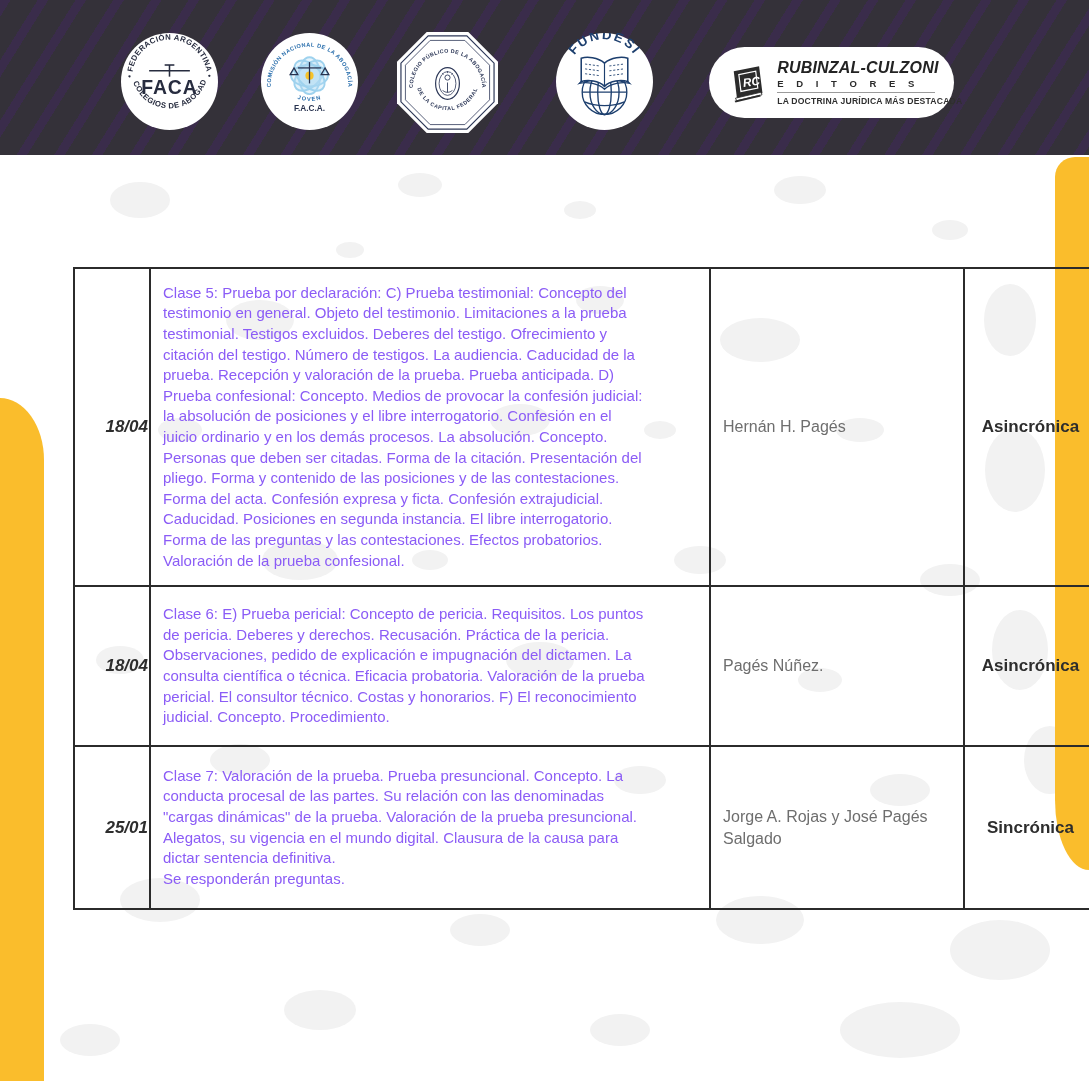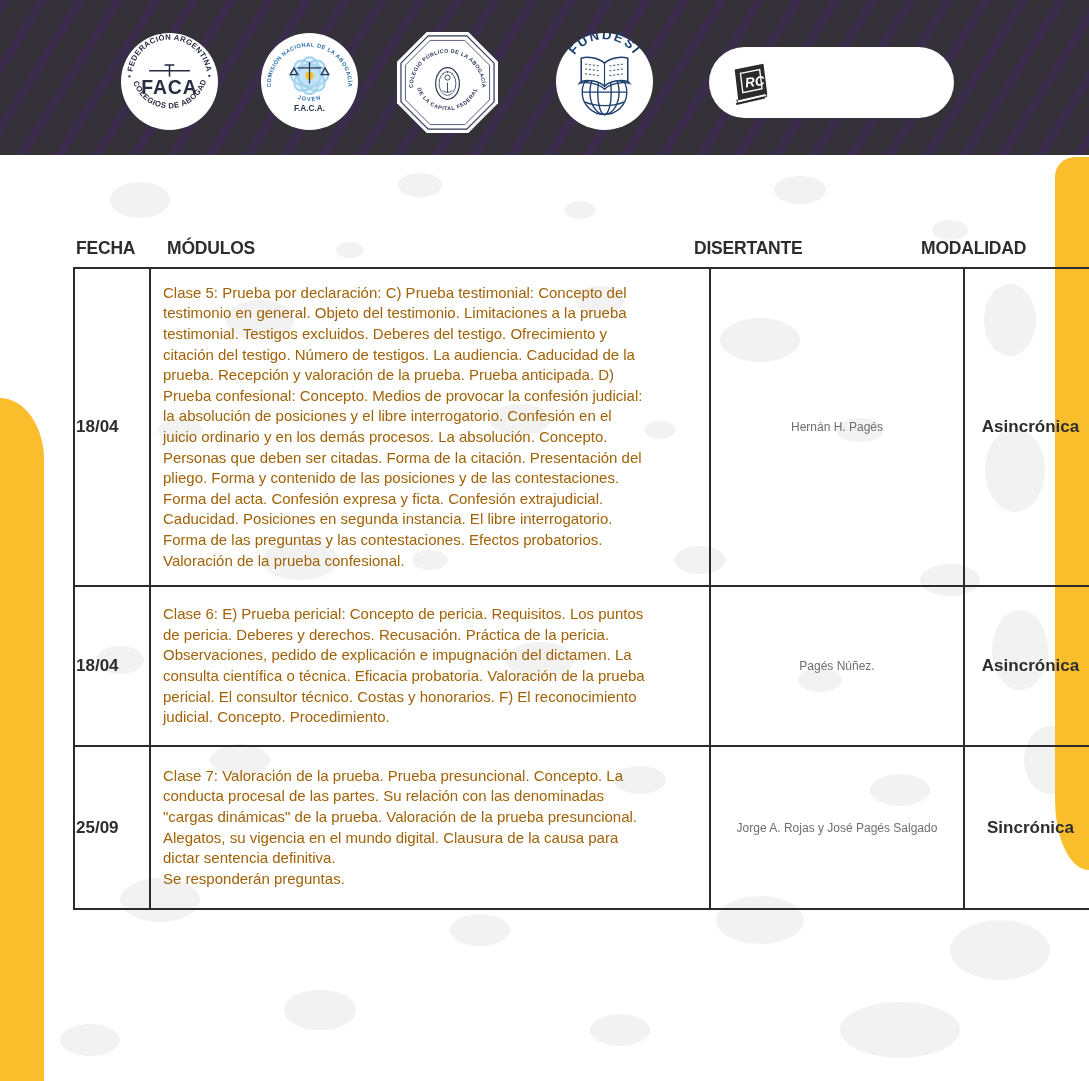--- a/index.html
+++ b/index.html
@@ -32,23 +32,23 @@
 
   
   .colheads{position:absolute;z-index:2;top:238px;left:0;width:1089px;height:22px;
     font-weight:bold;font-size:17.5px;color:#2d2d2d;letter-spacing:-.2px;}
   .colheads span{position:absolute;top:0;white-space:nowrap;}
   .ch-fecha{left:76px;} .ch-modulos{left:167px;} .ch-disertante{left:694px;} .ch-modalidad{left:921px;}
 
   
   table.sched{position:absolute;z-index:2;left:73px;top:267px;width:969px;border-collapse:collapse;table-layout:fixed;}
   table.sched td{border:2px solid #2b2b2b;vertical-align:middle;background:transparent;}
-  td.fecha{width:72px;text-align:left;font-weight:bold;font-size:17px;color:#2d2d2d;}
-  td.modulos{width:540px;padding:8px 6px 8px 12px;font-size:15px;line-height:20.6px;color:#a16207;white-space:pre-line;text-align:left;}
-  td.disertante{width:228px;text-align:center;font-size:12px;color:#6e6e6e;padding:10px 12px;line-height:22px;}
+  td.fecha{width:72px;text-align:right;font-weight:bold;font-size:17px;color:#2d2d2d;font-style:italic;}
+  td.modulos{width:540px;padding:8px 6px 8px 12px;font-size:15px;line-height:20.6px;color:#8b5cf6;white-space:pre-line;text-align:left;}
+  td.disertante{width:228px;font-size:16px;color:#6e6e6e;padding:10px 12px;line-height:22px;}
   td.modalidad{width:129px;text-align:center;font-weight:bold;font-size:17px;color:#2d2d2d;}
   tr.r1{height:318px;} tr.r2{height:160px;} tr.r3{height:163px;}
 </style>
 </head>
 <body>
 
 <div class="page">
 
   <svg class="splatter" width="1089" height="1081" viewBox="0 0 1089 1081">
     <g fill="#f2f2f2">
@@ -201,28 +201,28 @@
   </svg>
 
   <div class="pill">
     <svg width="48" height="50" viewBox="0 0 50 52">
       <path d="M 8,12 L 38,6 L 42,38 L 12,46 Z" fill="#2b2b2b"></path>
       <path d="M 10,44 l 30,-7 l 1.5,3 l -30,7 z" fill="#fff" stroke="#2b2b2b" stroke-width="1"></path>
       <path d="M 9,47 l 30,-7 l 1,2 l -30,7 z" fill="#2b2b2b"></path>
       <path d="M 14,16 L 34,12 L 36.5,32 L 16.5,36 Z" fill="none" stroke="#fff" stroke-width="1.4"></path>
       <text x="19" y="30" font-size="14" font-weight="bold" font-style="italic" fill="#fff" transform="rotate(-8 25 26)">RC</text>
     </svg>
+    <div class="txt">
+      <span class="name">RUBINZAL-CULZONI</span>
+      <span class="editores">E D I T O R E S</span>
+      <span class="rule"></span>
+      <span class="tagline">LA DOCTRINA JURÍDICA MÁS DESTACADA</span>
+    </div>
   </div>
 
-  <div class="colheads">
-    <span class="ch-fecha">FECHA</span>
-    <span class="ch-modulos">MÓDULOS</span>
-    <span class="ch-disertante">DISERTANTE</span>
-    <span class="ch-modalidad">MODALIDAD</span>
-  </div>
 
   <table class="sched">
     <tbody>
       <tr class="r1">
         <td class="fecha">18/04</td>
         <td class="modulos">Clase 5: Prueba por declaración: C) Prueba testimonial: Concepto del
 testimonio en general. Objeto del testimonio. Limitaciones a la prueba
 testimonial. Testigos excluidos. Deberes del testigo. Ofrecimiento y
 citación del testigo. Número de testigos. La audiencia. Caducidad de la
 prueba. Recepción y valoración de la prueba. Prueba anticipada. D)
@@ -243,21 +243,21 @@
         <td class="modulos">Clase 6: E) Prueba pericial: Concepto de pericia. Requisitos. Los puntos
 de pericia. Deberes y derechos. Recusación. Práctica de la pericia.
 Observaciones, pedido de explicación e impugnación del dictamen. La
 consulta científica o técnica. Eficacia probatoria. Valoración de la prueba
 pericial. El consultor técnico. Costas y honorarios. F) El reconocimiento
 judicial. Concepto. Procedimiento.</td>
         <td class="disertante">Pagés Núñez.</td>
         <td class="modalidad">Asincrónica</td>
       </tr>
       <tr class="r3">
-        <td class="fecha">25/09</td>
+        <td class="fecha">25/01</td>
         <td class="modulos">Clase 7: Valoración de la prueba. Prueba presuncional. Concepto. La
 conducta procesal de las partes. Su relación con las denominadas
 "cargas dinámicas" de la prueba. Valoración de la prueba presuncional.
 Alegatos, su vigencia en el mundo digital. Clausura de la causa para
 dictar sentencia definitiva.
 Se responderán preguntas.</td>
         <td class="disertante">Jorge A. Rojas y José Pagés Salgado</td>
         <td class="modalidad">Sincrónica</td>
       </tr>
     </tbody>

